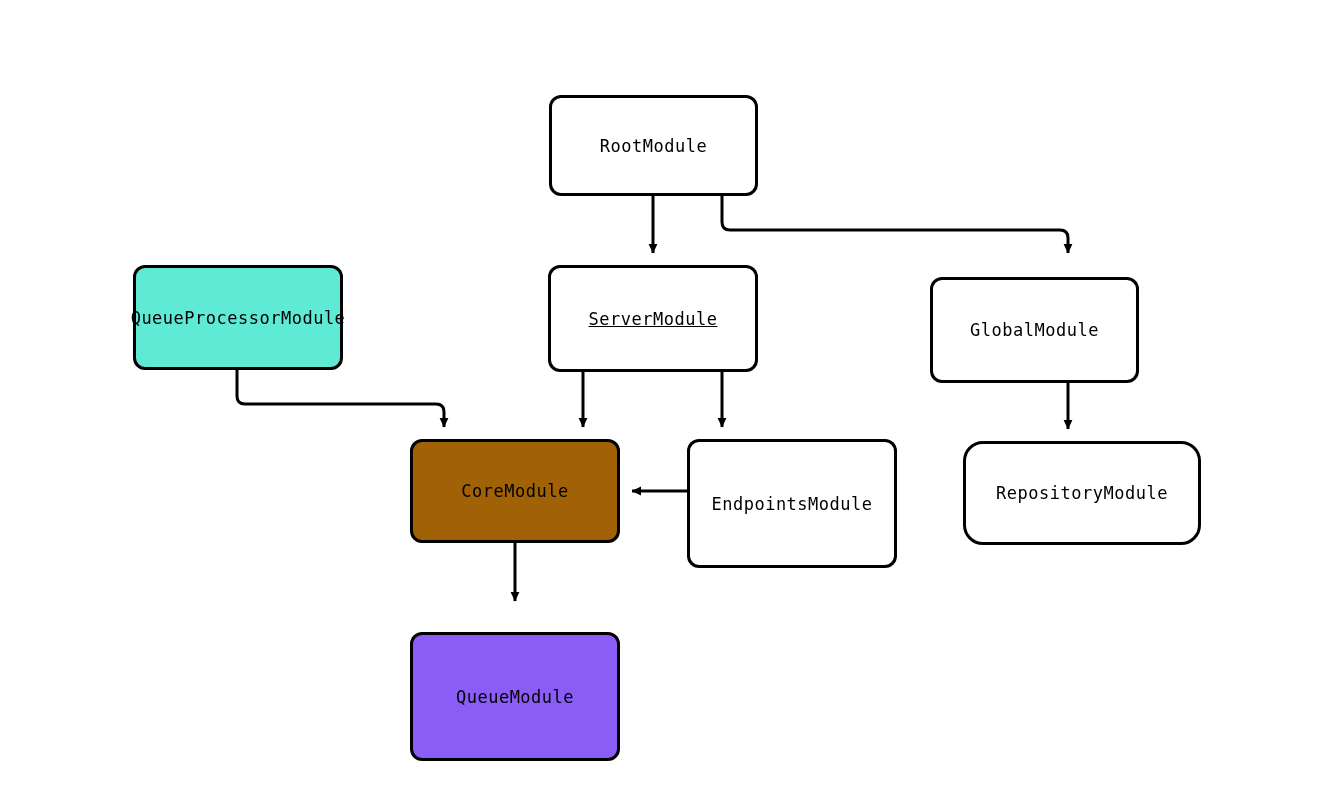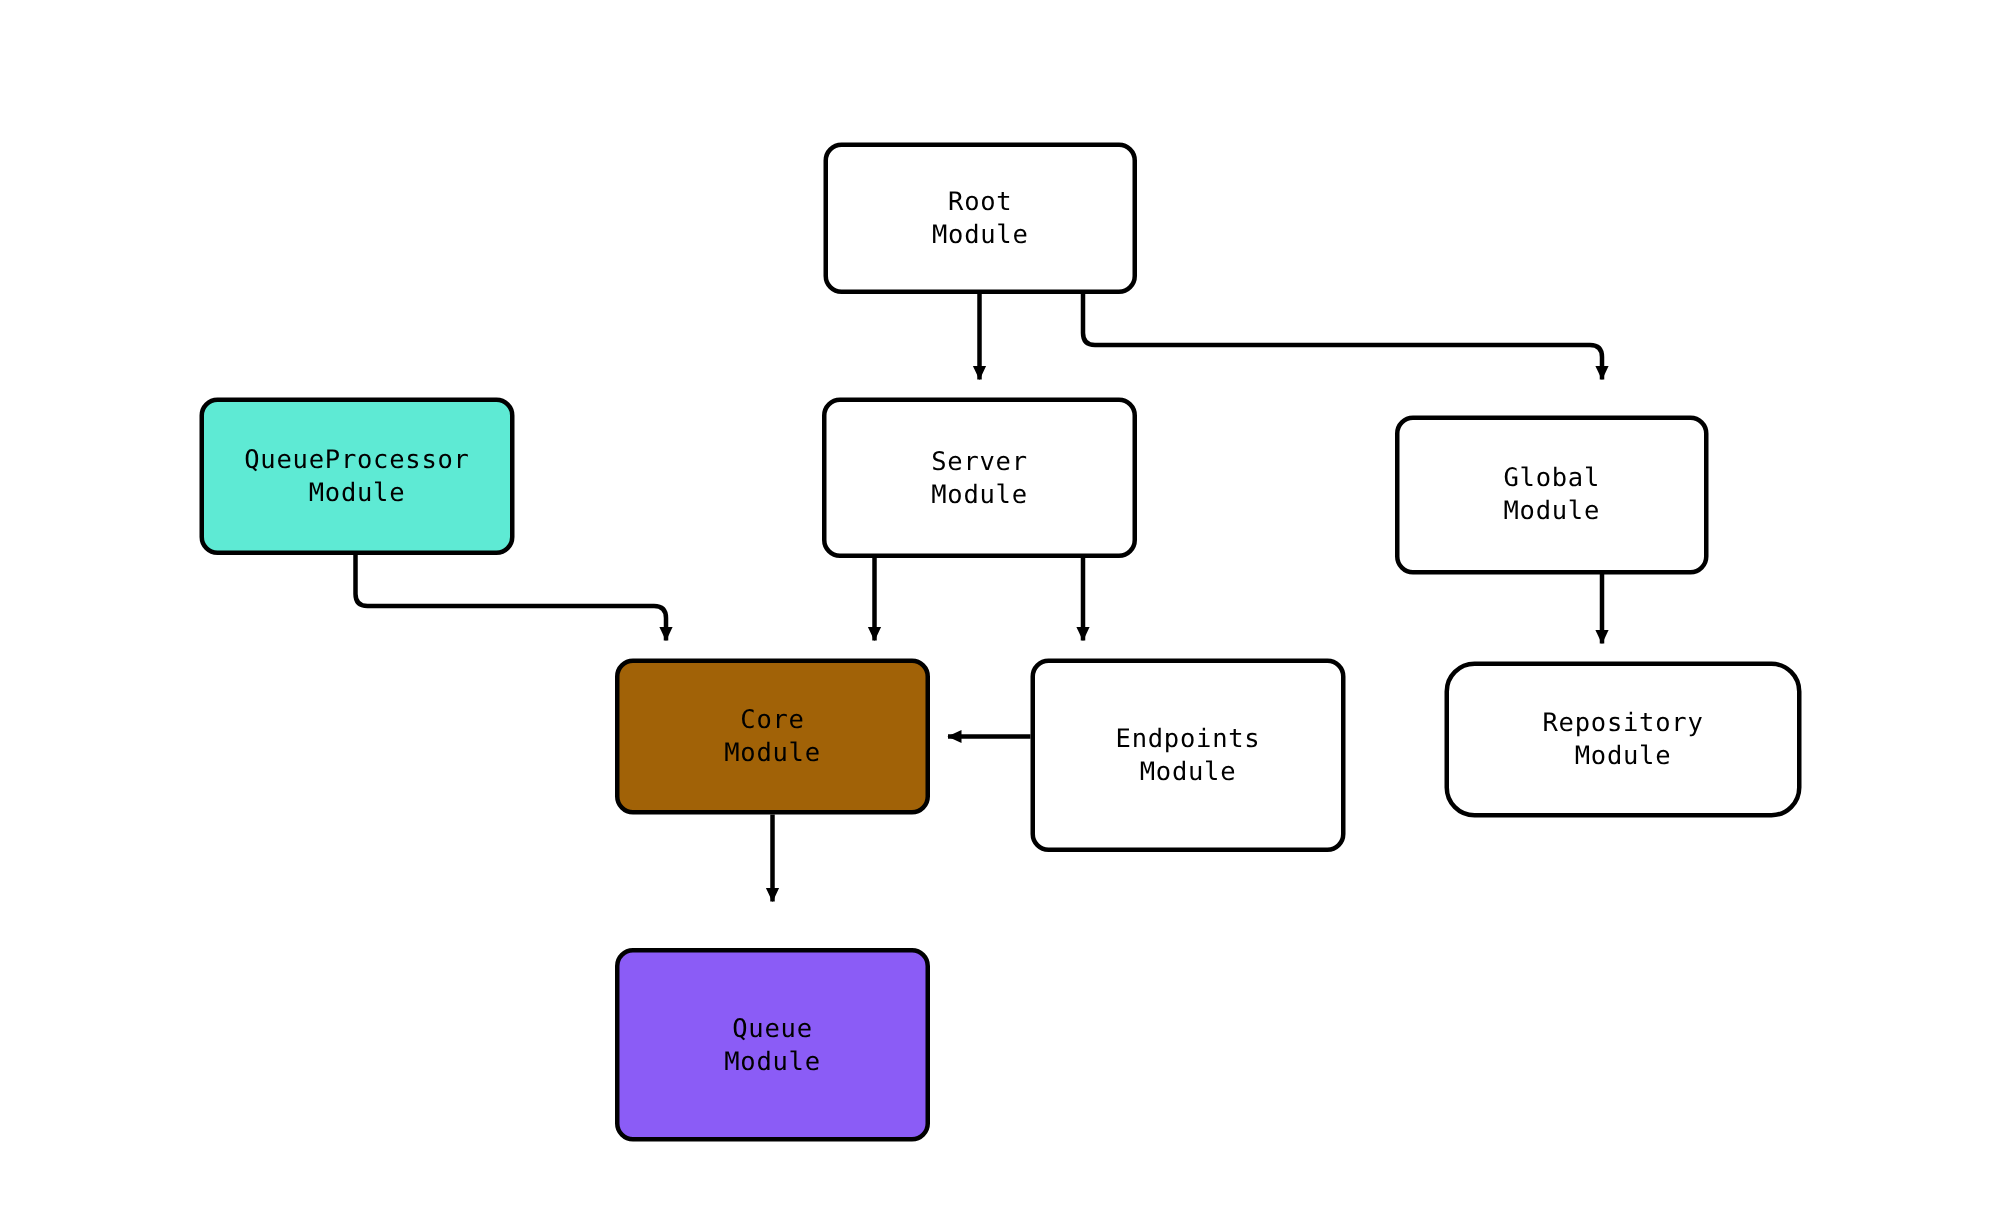--- a/index.html
+++ b/index.html
@@ -26,21 +26,21 @@
     width: 1337px;
     height: 809px;
   }
   .node {
     position: absolute;
     box-sizing: border-box;
     background: #ffffff;
     border: 3px solid #000000;
     border-radius: 12px;
     display: flex;
-    flex-direction: column;
+    flex-direction: row;
     align-items: center;
     justify-content: center;
     text-align: left;
     color: #000000;
     font-family: "DejaVu Sans Mono", "Liberation Mono", monospace;
     font-size: 17px;
     line-height: 22px;
     letter-spacing: 0.5px;
     z-index: 2;
   }
@@ -75,21 +75,21 @@
   <div class="node" style="left: 549px; top: 95px; width: 209px; height: 101px; border-radius: 12px; border-width: 3px; border-color: rgb(0, 0, 0); background: rgb(255, 255, 255); color: rgb(0, 0, 0);">
     <span class="node-line">Root</span>
     <span class="node-line">Module</span>
   </div>
 
   <div class="node" style="left: 133px; top: 265px; width: 210px; height: 105px; border-radius: 12px; border-width: 3px; border-color: rgb(0, 0, 0); background: #5eead4; color: rgb(0, 0, 0);">
     <span class="node-line">QueueProcessor</span>
     <span class="node-line">Module</span>
   </div>
 
-  <div class="node" style="left: 548px; top: 265px; width: 210px; height: 107px; border-radius: 12px; border-width: 3px; border-color: rgb(0, 0, 0); background: rgb(255, 255, 255); color: rgb(0, 0, 0);">
+  <div class="node" style="left: 548px; top: 265px; width: 210px; height: 107px; border-radius: 12px; border-width: 3px; border-color: rgb(0, 0, 0); background: rgb(255, 255, 255); color: rgb(0, 0, 0); text-decoration: underline;">
     <span class="node-line">Server</span>
     <span class="node-line">Module</span>
   </div>
 
   <div class="node" style="left: 930px; top: 265px; width: 209px; height: 106px; border-radius: 12px; border-width: 3px; border-color: rgb(0, 0, 0); background: rgb(255, 255, 255); color: rgb(0, 0, 0); margin-top: 12px;">
     <span class="node-line">Global</span>
     <span class="node-line">Module</span>
   </div>
 
   <div class="node" style="left: 410px; top: 439px; width: 210px; height: 104px; border-radius: 12px; border-width: 3px; border-color: rgb(0, 0, 0); background: #a16207; color: rgb(0, 0, 0);">

